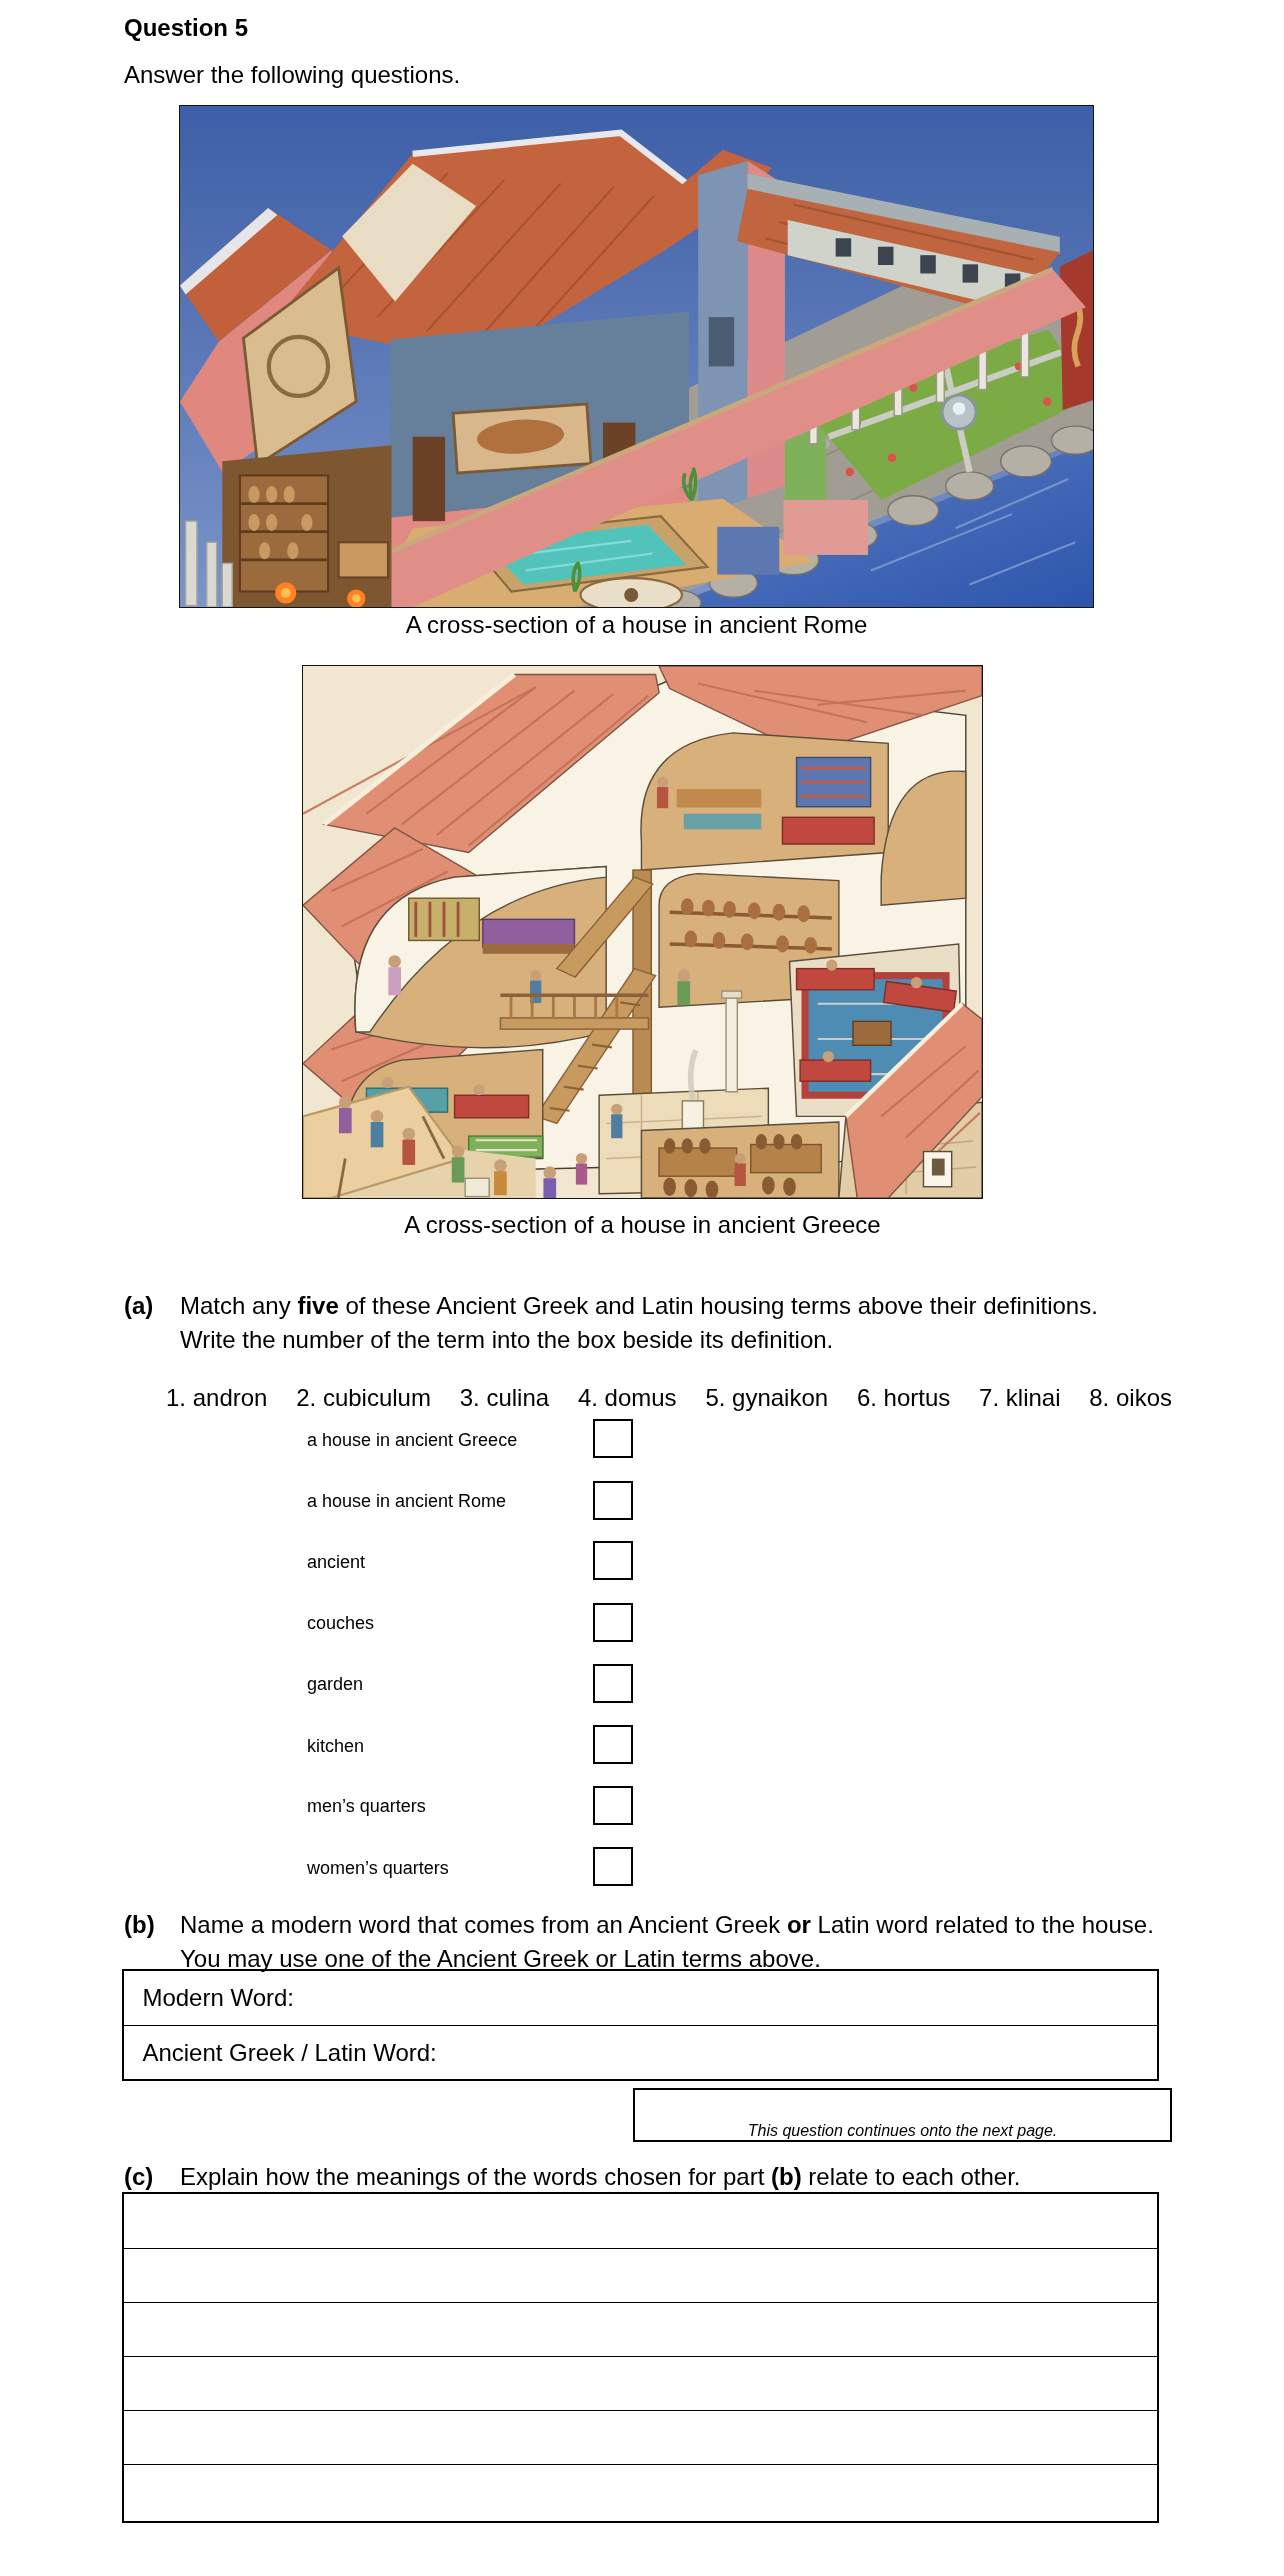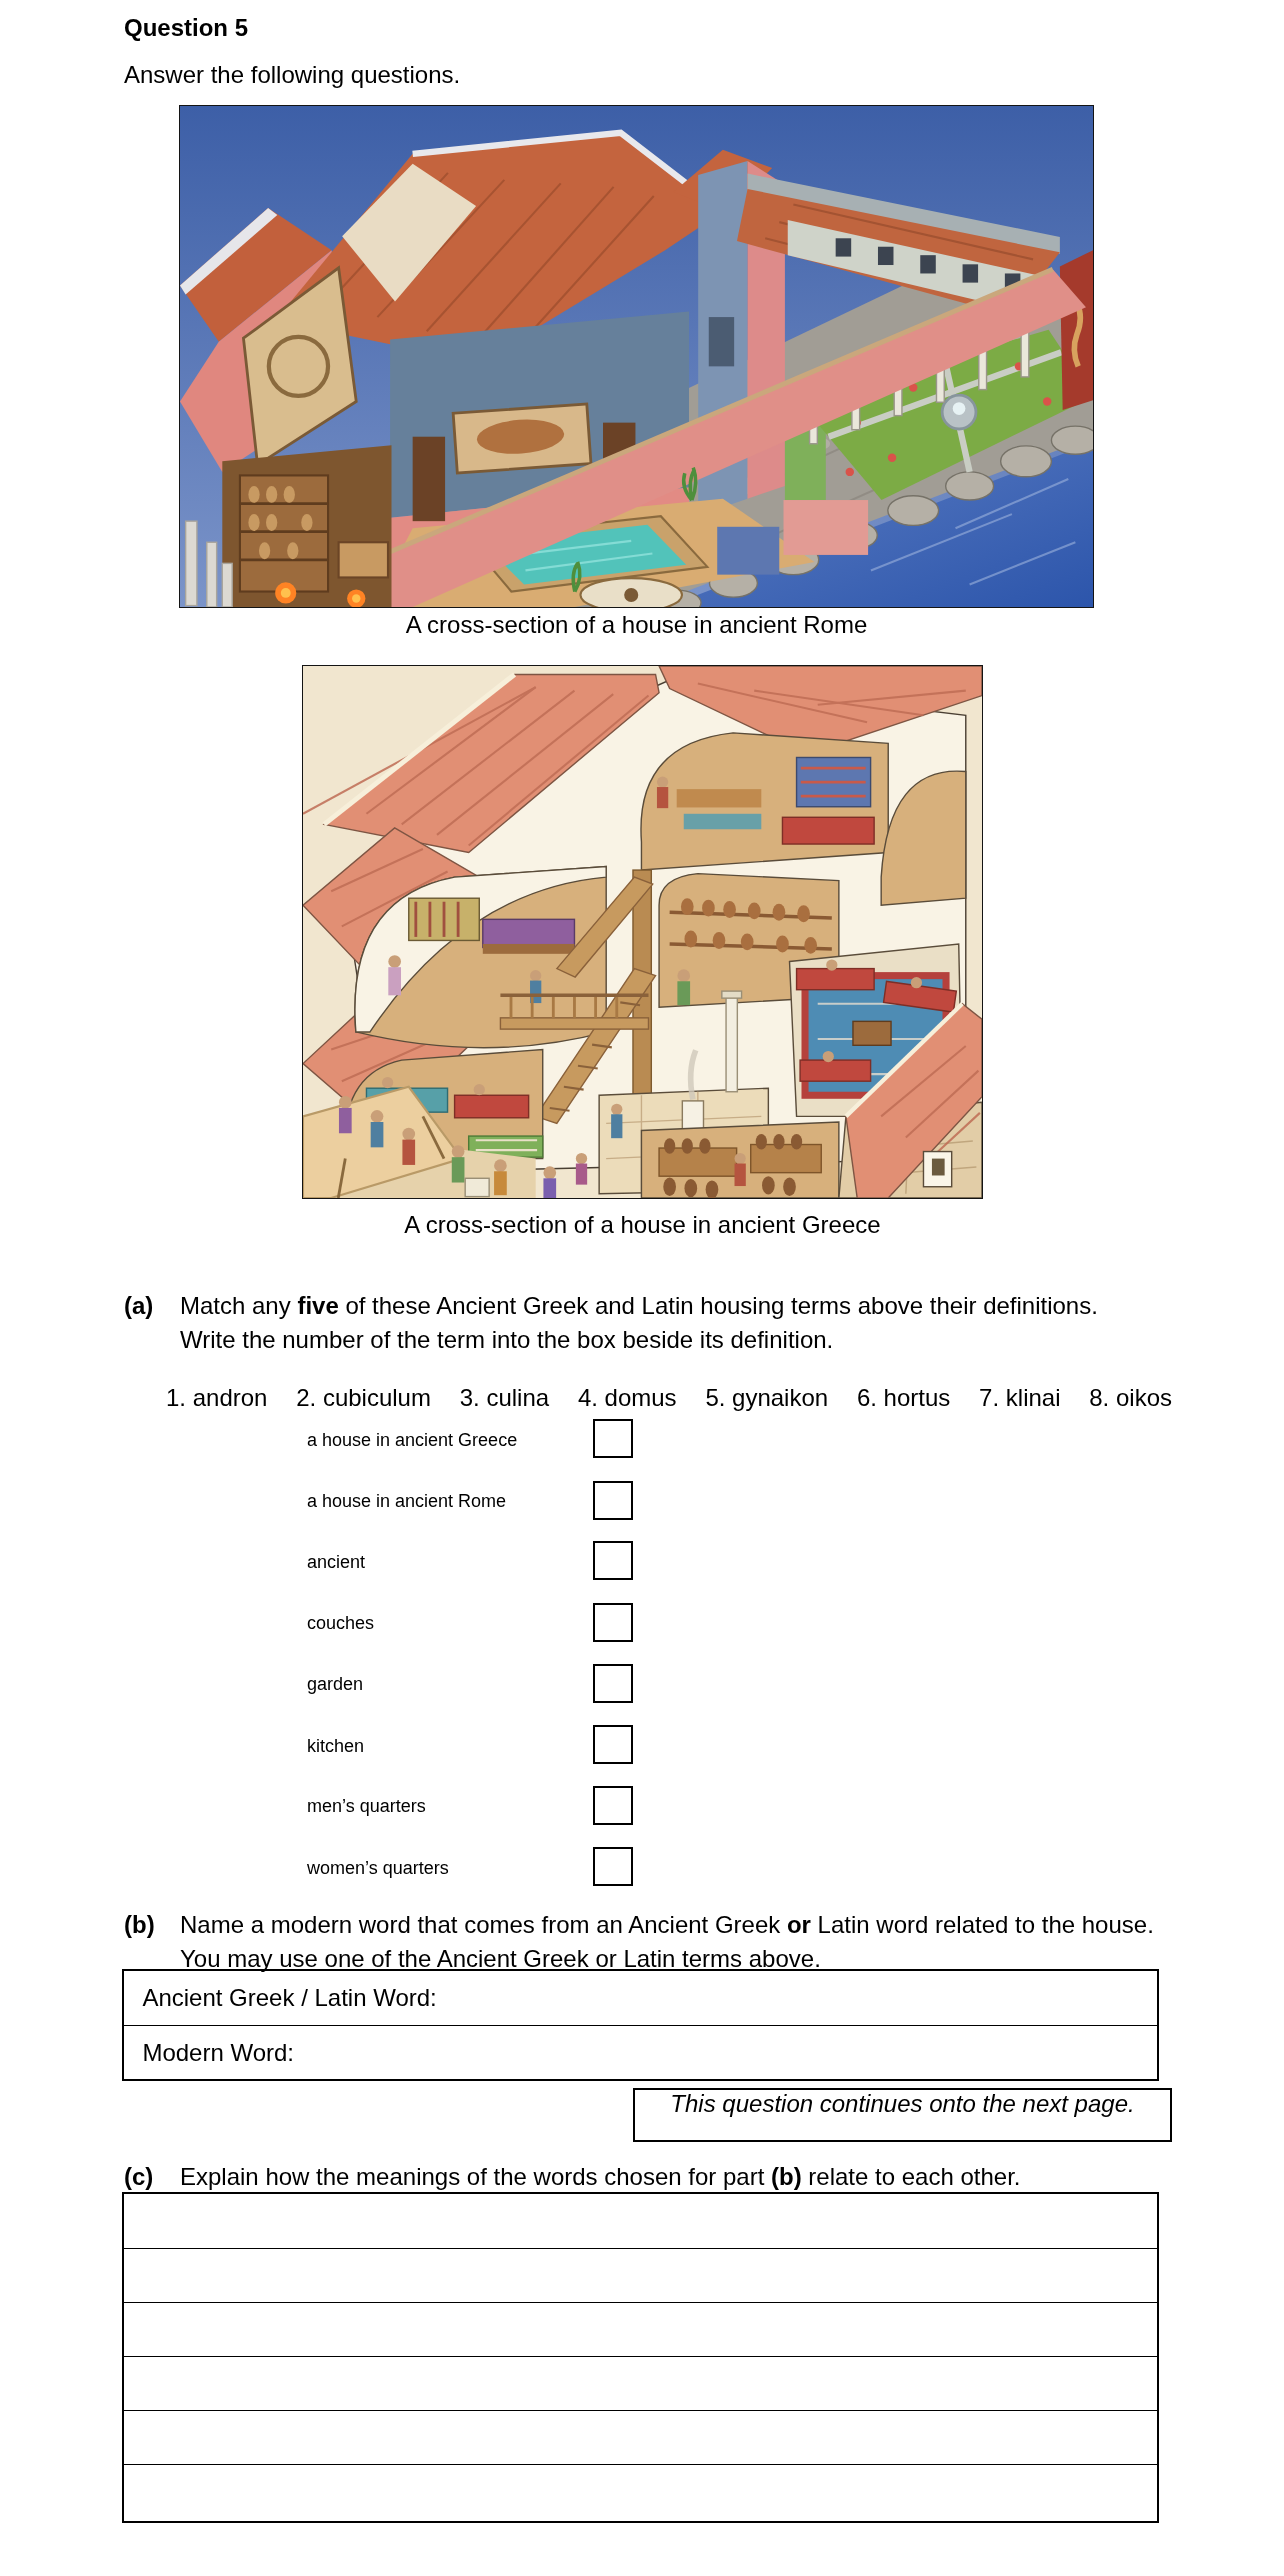--- a/index.html
+++ b/index.html
@@ -10,21 +10,21 @@
   .center{text-align:center;}
   .fig{border:1.4px solid #141414;box-sizing:border-box;background:#fff;}
   .fig svg{display:block;width:100%;height:100%;}
   .caption{font-size:24px;}
   .terms{display:flex;justify-content:space-between;font-size:24px;}
   .defrow-label{font-size:18px;white-space:nowrap;}
   .ansbox{border:2.1px solid #000;box-sizing:border-box;background:#fff;}
   .fieldbox{border:2.1px solid #000;box-sizing:border-box;}
   .fieldrow{box-sizing:border-box;height:54px;display:flex;align-items:center;padding-left:18.4px;font-size:24px;}
   .fieldrow + .fieldrow{border-top:1.4px solid #000;}
-  .notebox{border:2.1px solid #000;box-sizing:border-box;display:flex;align-items:flex-start;justify-content:center;font-style:italic;font-size:24px;}
+  .notebox{border:2.1px solid #000;box-sizing:border-box;display:flex;align-items:flex-end;justify-content:center;font-style:italic;font-size:16px;}
   .bigbox{border:2.8px solid #000;box-sizing:border-box;}
   .bigbox .line{box-sizing:border-box;height:54px;}
   .bigbox .line + .line{border-top:1.4px solid #000;}
 </style>
 </head>
 <body>
 
 <div class="abs t b" style="left:124px;top:11.3px;">Question 5</div>
 <div class="abs t" style="left:124px;top:58px;">Answer the following questions.</div>
 
@@ -475,24 +475,24 @@
 
 <div class="abs defrow-label" style="left:307px;top:1858px;">women’s quarters</div>
 <div class="abs ansbox" style="left:593px;top:1847px;width:40px;height:39px;"></div>
 
 <div class="abs t b" style="left:124px;top:1908px;">(b)</div>
 <div class="abs t" style="left:180px;top:1908px;"><span>Name a modern word that comes from an Ancient Greek </span><span class="b">or</span><span> Latin word related to the house.</span></div>
 <div class="abs t" style="left:180px;top:1942px;">You may use one of the Ancient Greek or Latin terms above.</div>
 
 <div class="abs fieldbox" style="left:122px;top:1969px;width:1037px;">
   <div class="fieldrow">
-      <span>Ancient Greek / Latin Word:</span>
+      <span>Modern Word:</span>
     </div>
   <div class="fieldrow">
-      <span>Modern Word:</span>
+      <span>Ancient Greek / Latin Word:</span>
     </div>
 </div>
 
 <div class="abs notebox" style="left:633px;top:2088px;width:539px;height:54px;">
   <span>This question continues onto the next page.</span>
 </div>
 
 <div class="abs t b" style="left:124px;top:2160px;">(c)</div>
 <div class="abs t" style="left:180px;top:2160px;"><span>Explain how the meanings of the words chosen for part </span><span class="b">(b)</span><span> relate to each other.</span></div>
 

